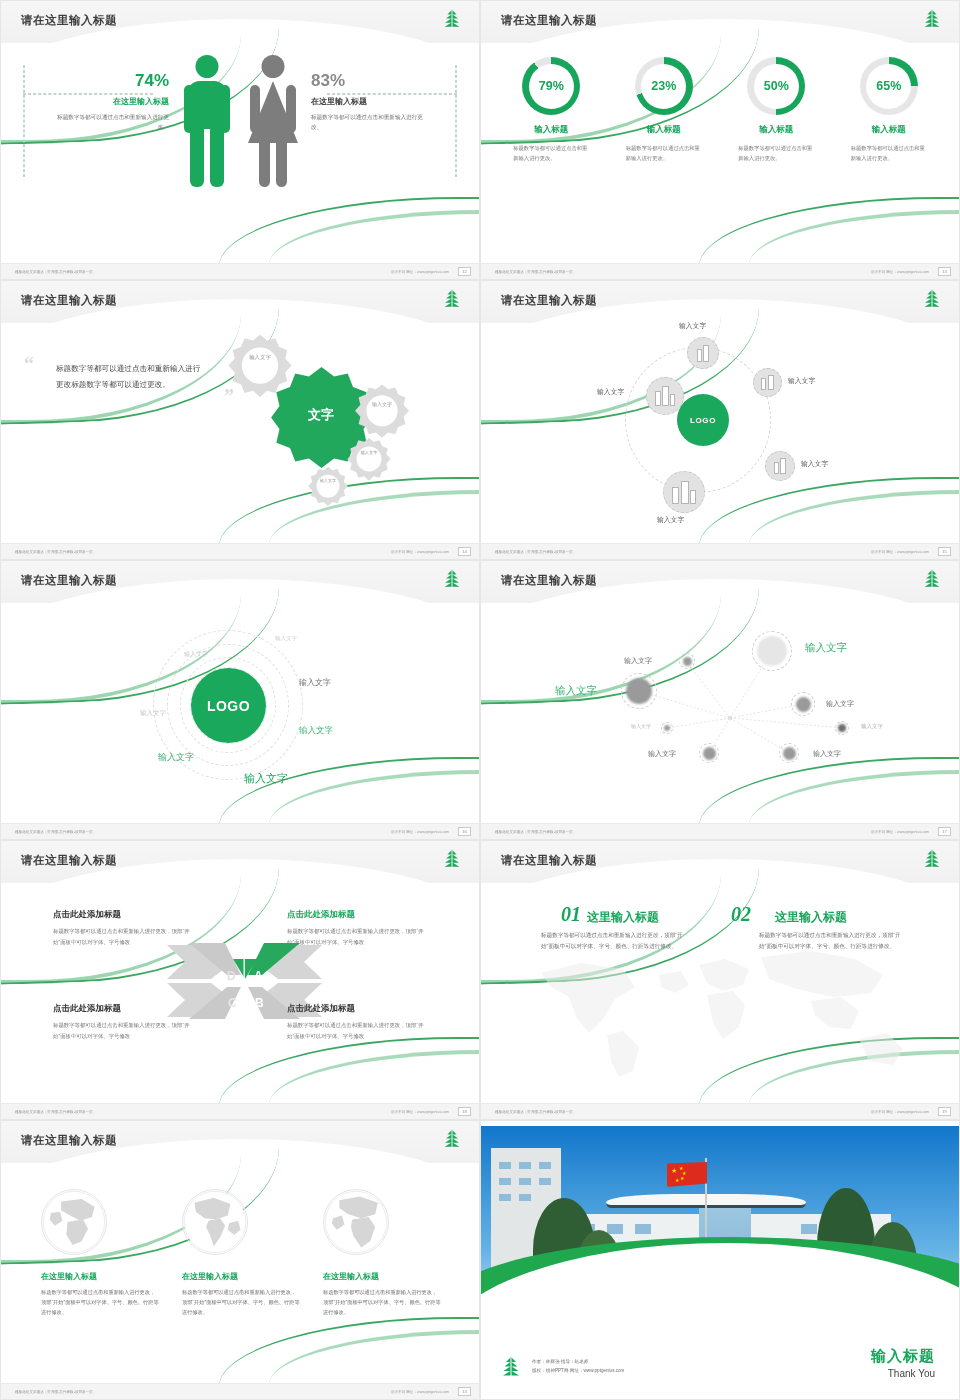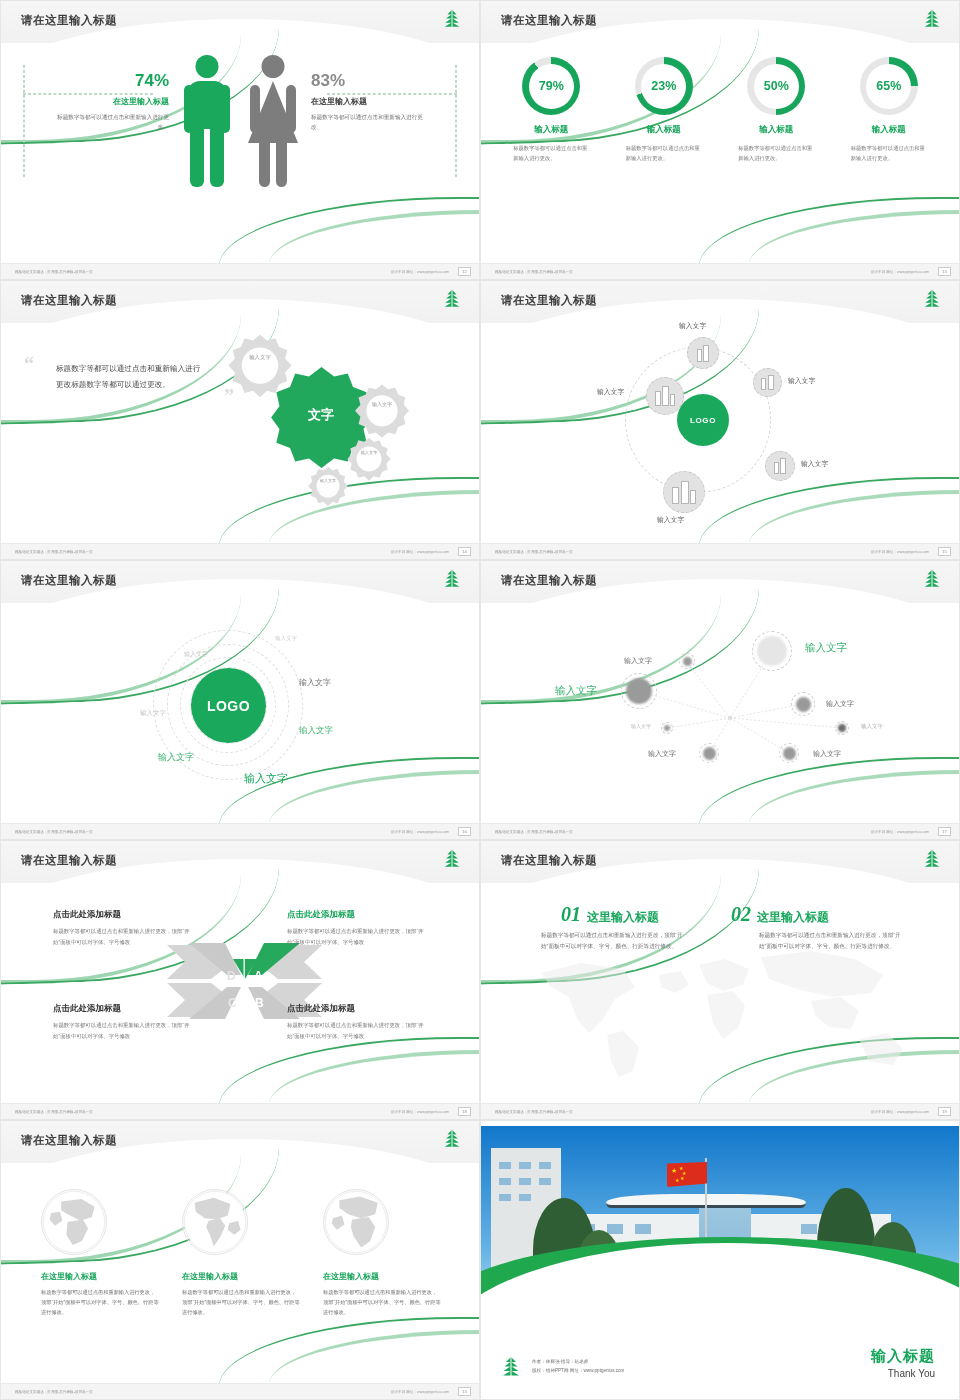--- a/index.html
+++ b/index.html
@@ -697,21 +697,21 @@
           <div style="display:flex; align-items:flex-start; gap:6px;margin-left:48px;">
             <span class="s8-num">01</span>
             <div style="padding-top:6px;">
               <div class="s8-h">这里输入标题</div>
             </div>
           </div>
           <div class="s8-p" style="margin-left:28px;">标题数字等都可以通过点击和重新输入进行更改，顶部“开始”面板中可以对字体、字号、颜色、行距等进行修改。</div>
         </div>
 
         <div style="position:absolute; left:250px; top:20px; width:180px;">
-          <div style="display:flex; align-items:flex-start; gap:6px;">
+          <div style="display:flex; align-items:flex-start; gap:24px;">
             <span class="s8-num">02</span>
             <div style="padding-top:6px;">
               <div class="s8-h">这里输入标题</div>
             </div>
           </div>
           <div class="s8-p" style="margin-left:28px;">标题数字等都可以通过点击和重新输入进行更改，顶部“开始”面板中可以对字体、字号、颜色、行距等进行修改。</div>
         </div>
       </div>
 
       <div class="ftr">

